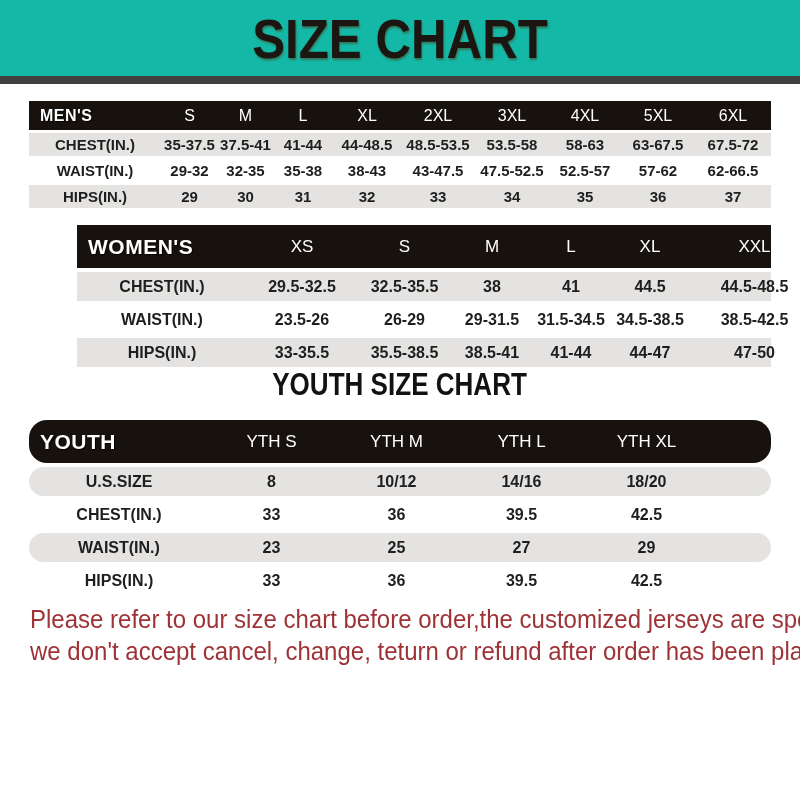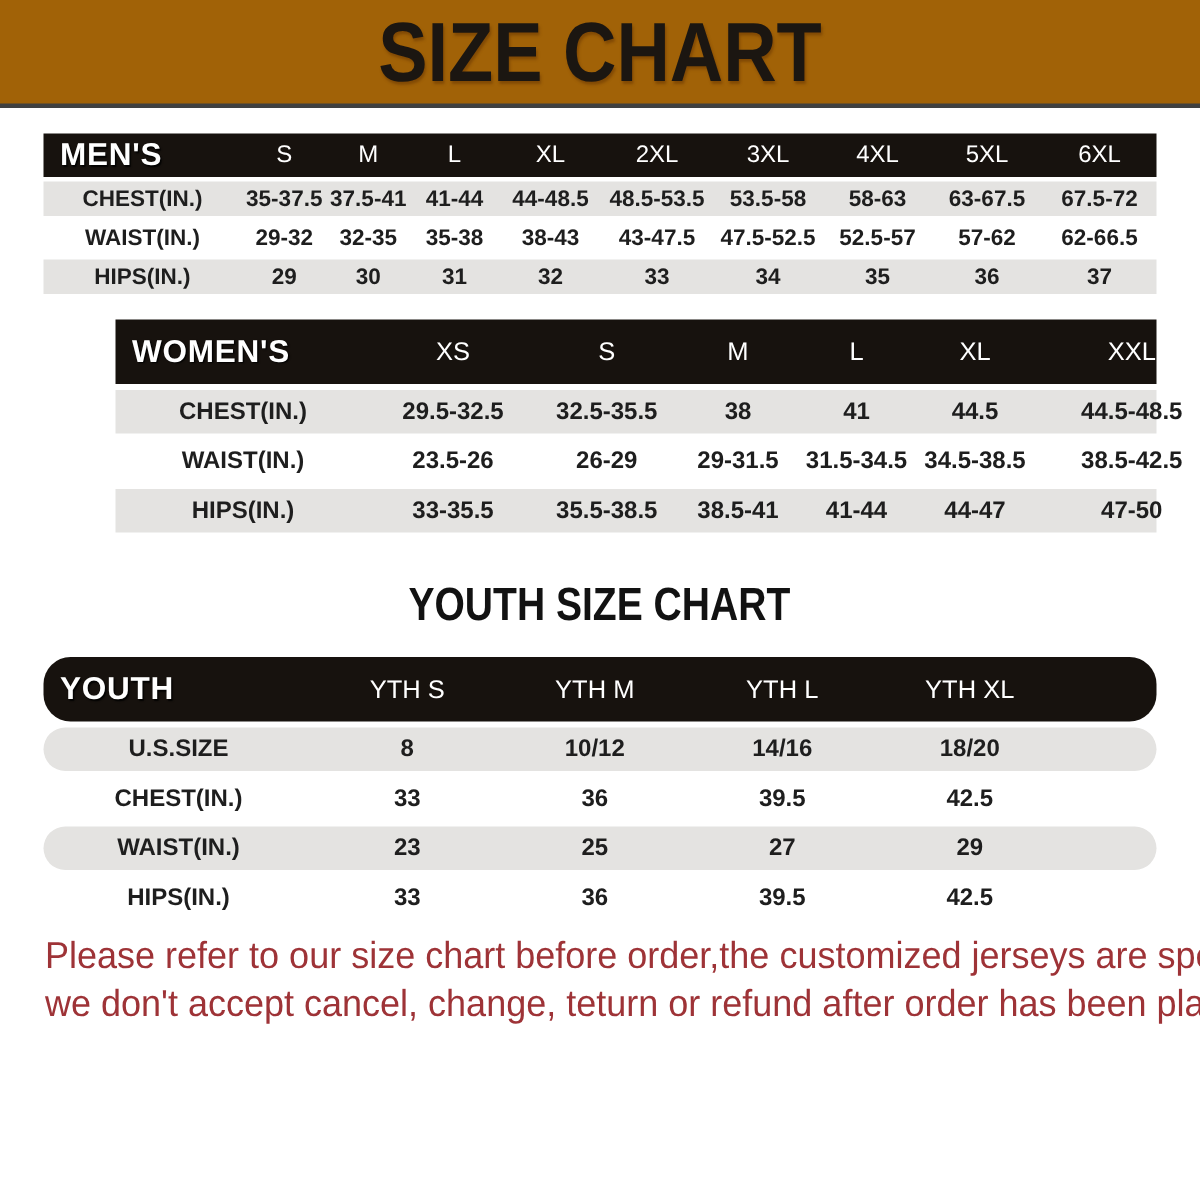--- a/index.html
+++ b/index.html
@@ -6,23 +6,23 @@
   html, body { background: #fff; }
   body {
     width: 800px; height: 800px;
     font-family: "Liberation Sans", sans-serif;
     overflow: hidden;
   }
   .page { width: 800px; height: 800px; background: #fff; }
 
   
   .banner {
-    height: 72px;
-    background: #a16207;
-    border-bottom: 3px solid #404040;
+    height: 84px;
+    background: #14b8a6;
+    border-bottom: 8px solid #404040;
     display: flex; align-items: center; justify-content: center;
   }
   .banner-title {
     display: inline-block;
     font-size: 56px;
     font-weight: 800;
     letter-spacing: 0px;
     color: #1b1611;
     transform: scaleX(0.88);
     text-shadow: 1px 2px 2px rgba(90,45,0,0.45);
@@ -33,41 +33,41 @@
   .section-heading {
     text-align: center;
     font-weight: 800;
     color: #121212;
     line-height: 36px;
     font-size: 31px;
   }
   .section-heading > span { display: inline-block; transform: scaleX(0.84); white-space: nowrap; }
   .heading-man   { margin-top: 15px; }
   .heading-women { margin-top: 22px; }
-  .heading-youth { margin-top: 30px; }
+  .heading-youth { }
 
   
   .size-table { width: 742px; margin: 17px auto 0 auto; }
   .thead {
     background: #17120e;
     color: #fff;
     display: grid;
     align-items: center;
   }
   .thead-men   { height: 29px; }
   .thead-big   { height: 43px; }
   .hlabel {
     font-weight: 700;
     font-size: 21px;
     padding-left: 11px;
     letter-spacing: 0.5px;
     text-shadow: 1px 1px 1px rgba(0,0,0,0.9);
     white-space: nowrap;
   }
-  .thead-men .hlabel { font-size: 21px; }
+  .thead-men .hlabel { font-size: 16px; }
   .hcell {
     text-align: center;
     font-size: 17px;
     font-weight: 400;
     white-space: nowrap;
   }
   .thead-men .hcell { font-size: 16px; }
 
   .trow {
     display: grid;

